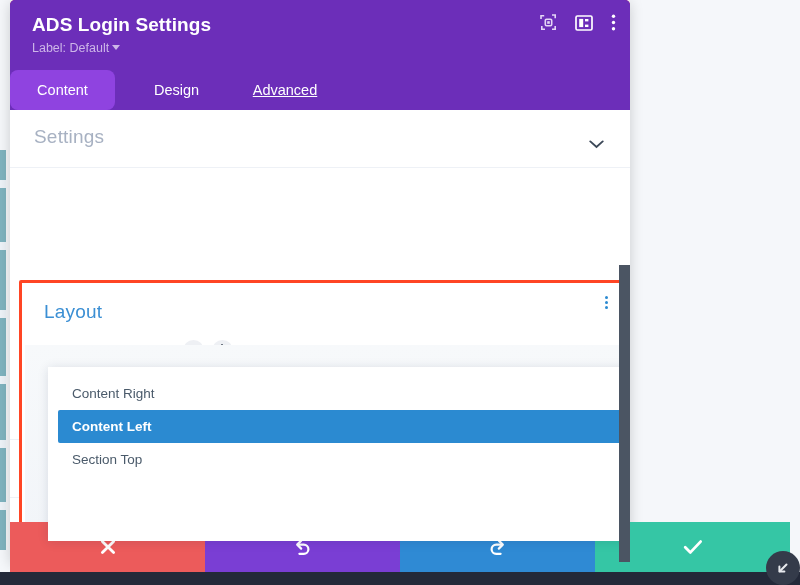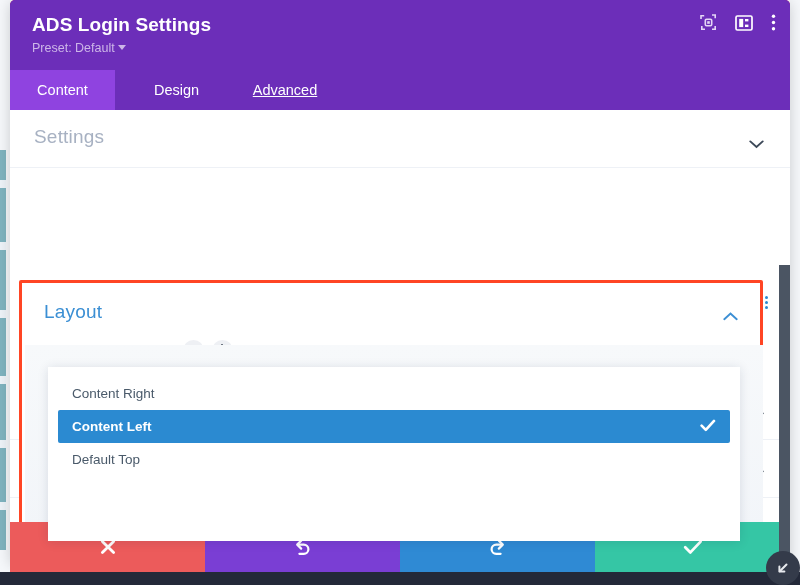--- a/index.html
+++ b/index.html
@@ -25,21 +25,21 @@
   }
   .teal-strip .seg {
     position: absolute; left: 0; width: 6px;
     background: #eef3f8;
   }
 
   
   .modal {
     position: absolute;
     left: 10px; top: 0;
-    width: 780px; height: 562px;
+    width: 620px; height: 562px;
     background: #be185d;
     border-radius: 5px 5px 0 0;
     box-shadow: 0 2px 14px rgba(0,0,0,.18);
     overflow: hidden;
   }
 
   
   .hdr {
     position: relative;
     height: 70px;
@@ -89,21 +89,21 @@
     align-items: center;
     justify-content: center;
     color: #ffffff;
     font-size: 14.5px;
     cursor: pointer;
     padding: 0 4px;
   }
   .tab.t0 { width: 105px; }
   .tab.t1 { width: 107px; padding-left: 20px; }
   .tab.t2 { width: 126px; text-decoration: underline; }
-  .tab.active { background: #8f43e0; font-weight: 500; }
+  .tab.active { background: #8f43e0; font-weight: 500; border-radius: 8px; }
 
   
   .body { position: relative; background: #ffffff; height: 452px; }
 
   .section-row {
     position: relative;
     height: 58px;
     display: flex;
     align-items: center;
     padding: 0 26px 4px 24px;
@@ -284,21 +284,21 @@
     <div class="seg" style="top:226px;height:8px;"></div>
     <div class="seg" style="top:290px;height:8px;"></div>
     <div class="seg" style="top:352px;height:8px;"></div>
   </div>
 
   <div class="modal">
 
     <div class="hdr">
       <div class="hdr-title">ADS Login Settings</div>
       <div class="hdr-preset">
-        <span>Preset: Default</span><span class="caret-dn"></span>
+        <span>Label: Default</span><span class="caret-dn"></span>
       </div>
 
       <div class="hdr-icons">
         <span class="ic">
           <svg width="17" height="17" viewBox="0 0 17 17">
             <g fill="none" stroke="#e4d6f5" stroke-width="1.6">
               <path d="M1 5V1.8h3.2M12 1h3.2v3.2M15.2 12v3.2H12M5 15.2H1.8V12"></path>
               <rect x="5.3" y="5.3" width="6.4" height="6.4" rx="1.2"></rect>
             </g>
             <rect x="7.2" y="7.2" width="2.6" height="2.6" fill="#e4d6f5"></rect>
@@ -387,21 +387,21 @@
           </div>
           <div class="dd-item sel">
             <span>Content Left</span>
             <span class="dd-check">
               <svg width="16" height="13" viewBox="0 0 16 13">
                   <path d="M1.6 6.6l4.2 4.2L14 1.9" fill="none" stroke="#ffffff" stroke-width="2.6" stroke-linecap="round" stroke-linejoin="round"></path>
                 </svg>
             </span>
           </div>
           <div class="dd-item">
-            <span>Default Top</span>
+            <span>Section Top</span>
           </div>
         </div>
       </div>
 
       <div class="blue-kebab">
         <i></i>
           <i></i>
           <i></i>
       </div>
 

